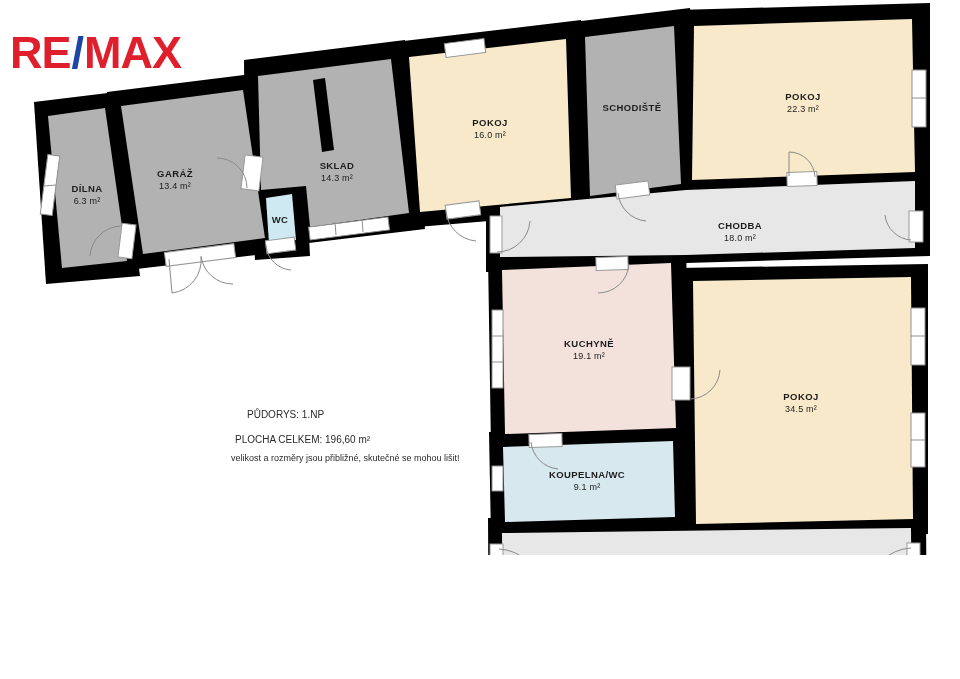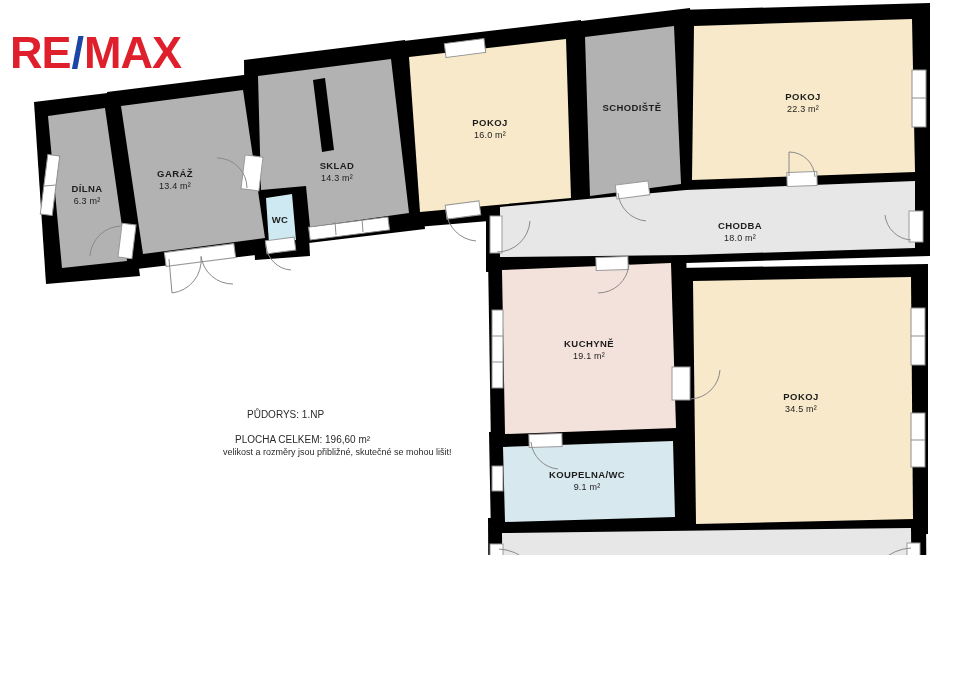--- a/index.html
+++ b/index.html
@@ -8,21 +8,21 @@
   .logo{position:absolute;left:10px;top:30px;font-weight:800;font-size:45px;
         letter-spacing:-1px;white-space:nowrap;line-height:1;}
   .logo .red{color:#e01f2d;}
   .logo .blue{color:#1b46a5;padding:0 1px;}
   .floorplan{position:absolute;left:0;top:0;}
   .room-label{font-size:9.5px;fill:#1c1c1c;letter-spacing:.4px;font-weight:bold;}
   .room-area{font-size:9px;fill:#1c1c1c;letter-spacing:.2px;}
   .annotation{position:absolute;left:223px;top:409px;color:#2a2a2a;}
   .annotation .l1{font-size:10px;margin:0 0 14px 0;padding-left:24px;}
   .annotation .l2{font-size:10px;margin:0 0 2px 12px;}
-  .annotation .l3{font-size:9px;margin:0;}
+  .annotation .l3{font-size:9px;margin:8px;}
   .win{fill:#ffffff;stroke:#8f8f8f;stroke-width:1;}
   .mull{stroke:#8f8f8f;stroke-width:1;}
   .dooropen{fill:#ffffff;stroke:#9a9a9a;stroke-width:1;}
   .arc{fill:none;stroke:#8a8a8a;stroke-width:1;}
   .wall{fill:#000000;}
 </style>
 </head>
 <body>
 
 <div class="stage">

